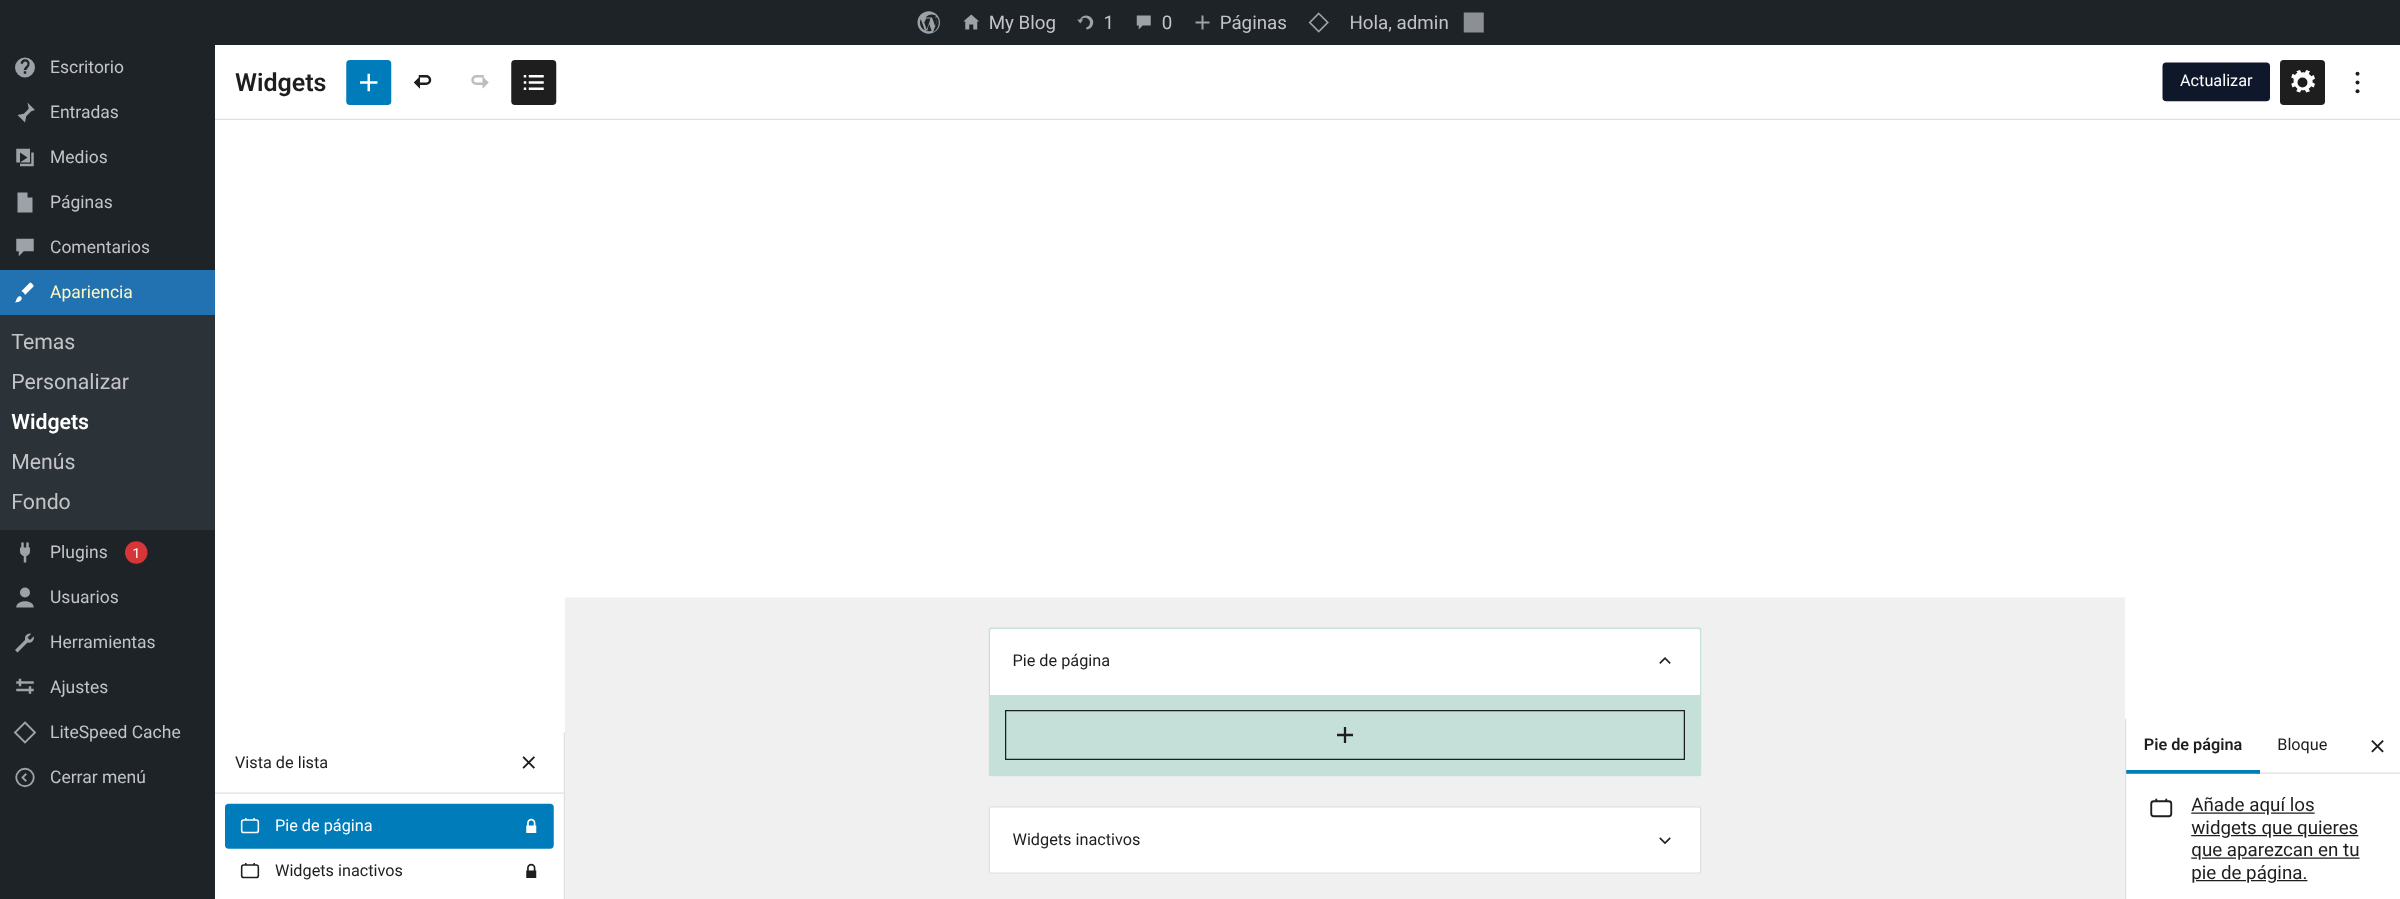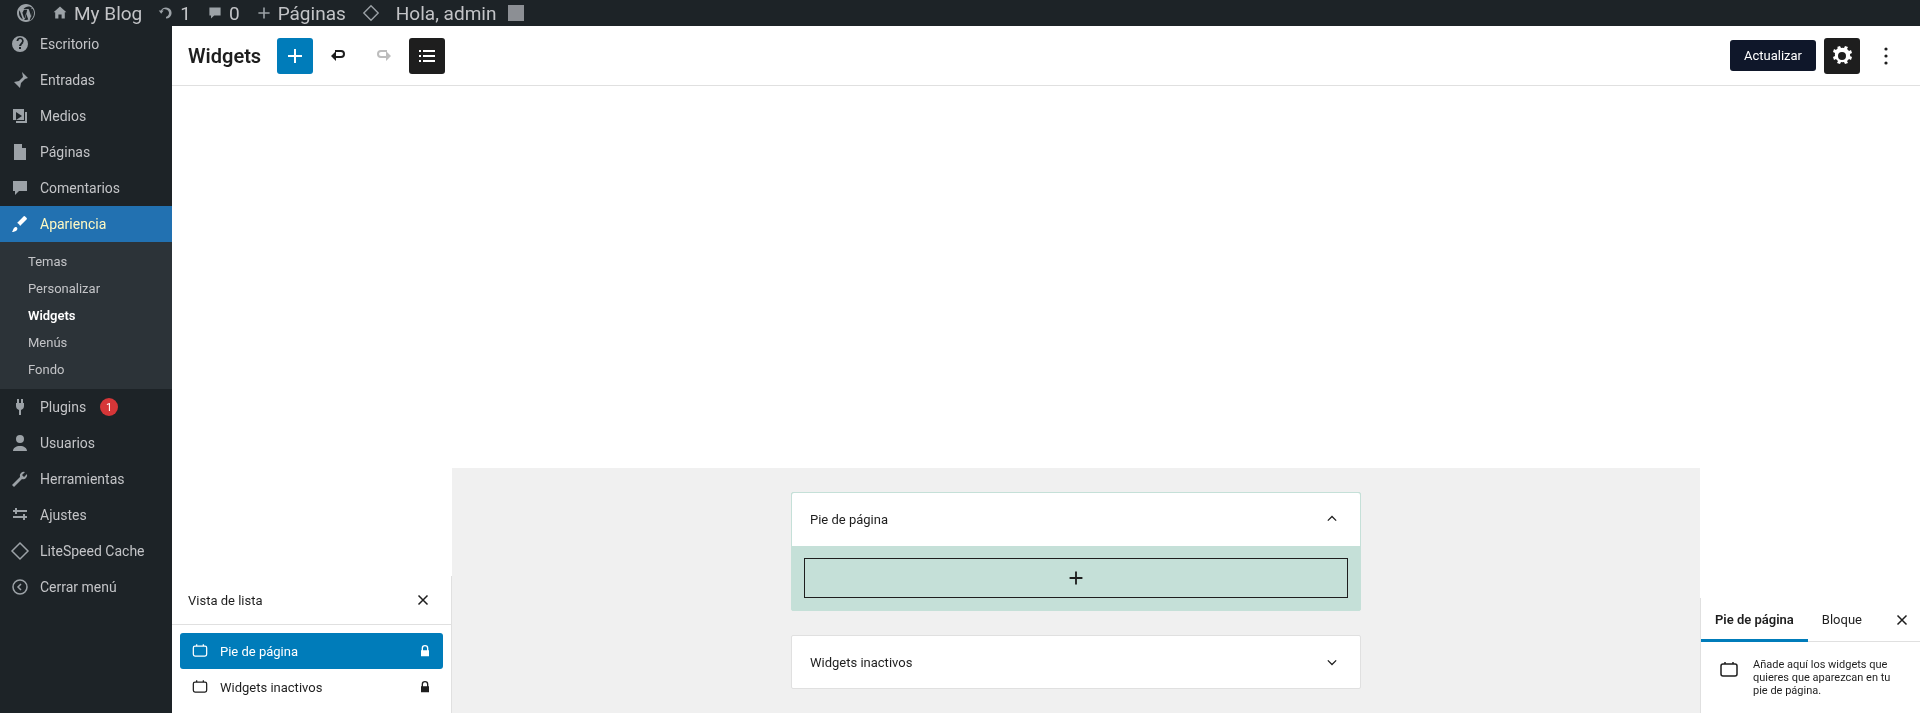--- a/index.html
+++ b/index.html
@@ -1,34 +1,34 @@
 <!DOCTYPE html>
 <html><head>
 <meta charset="utf-8">
 <style>
 * { margin: 0; padding: 0; box-sizing: border-box; font-family: -apple-system, BlinkMacSystemFont, "Segoe UI", Roboto, sans-serif; }
 body { font-size: 13px; color: #1e1e1e; }
 
 
-.adminbar { height: 26px; background: #1d2327; color: #c3c4c7; display: flex; align-items: center; justify-content: flex-start; padding: 0 8px; font-size: 19px; }
+.adminbar { height: 36px; background: #1d2327; color: #c3c4c7; display: flex; align-items: center; justify-content: center; padding: 0 8px; font-size: 15px; }
 .adminbar-left, .adminbar-right { display: flex; align-items: center; gap: 0; }
 .adminbar-item { display: flex; align-items: center; gap: 6px; padding: 0 8px; height: 32px; cursor: pointer; color: #c3c4c7; }
 .adminbar-item svg { fill: #9ca2a7; }
 .adminbar-avatar { width: 16px; height: 16px; background: #8c8f94; margin-left: 6px; }
 
 
 .wrap { display: flex; height: calc(100vh - 32px); }
 .adminmenu { width: 172px; background: #1d2327; color: #c3c4c7; font-size: 14px; overflow-y: auto; flex-shrink: 0; }
 .adminmenu-item { display: flex; align-items: center; gap: 10px; padding: 8px 10px; cursor: pointer; }
 .adminmenu-item svg { fill: #9ca2a7; width: 20px; height: 20px; flex-shrink: 0; }
 .adminmenu-item.current { background: #2271b1; color: #fef9c3; position: relative; }
 .adminmenu-item.current svg { fill: #fff; }
 .adminmenu-item.current::after { content: ""; position: absolute; right: -8px; top: 50%; transform: translateY(-50%); border: 8px solid transparent; border-right-color: #fff; }
 .adminmenu-sub { background: #2c3338; padding: 6px 0; }
-.adminmenu-sub-item { padding: 6px 28px; cursor: pointer; color: #c3c4c7; font-size: 13px; }
+.adminmenu-sub-item { padding: 6px 9px; cursor: pointer; color: #c3c4c7; font-size: 17px; }
 .adminmenu-sub-item.current { color: #fff; font-weight: 600; }
 .plugin-badge { background: #d63638; color: #fff; border-radius: 9px; min-width: 18px; height: 18px; display: inline-flex; align-items: center; justify-content: center; font-size: 11px; margin-left: 4px; padding: 0 5px; }
 
 
 .main { flex: 1; display: flex; flex-direction: column; }
 .editor-header { height: 60px; background: #fff; border-bottom: 1px solid #e0e0e0; display: flex; align-items: center; justify-content: space-between; padding: 0 16px; }
 .editor-header-left { display: flex; align-items: center; gap: 8px; }
 .editor-title { font-size: 20px; font-weight: 600; margin-right: 8px; }
 .hbtn { width: 36px; height: 36px; display: inline-flex; align-items: center; justify-content: center; border-radius: 3px; border: none; background: transparent; cursor: pointer; }
 .hbtn svg { fill: #1e1e1e; }
@@ -62,21 +62,21 @@
 .wa-add-block { height: 40px; border: 1px solid #1e1e1e; background: #c5e0d8; display: flex; align-items: center; justify-content: center; cursor: pointer; }
 .wa-add-block svg { fill: #1e1e1e; }
 
 .settings-panel { width: 220px; background: #fff; border-left: 1px solid #e0e0e0; display: flex; flex-direction: column; }
 .sp-tabs { display: flex; align-items: center; border-bottom: 1px solid #e0e0e0; position: relative; }
 .sp-tab { padding: 14px 14px; font-size: 13px; cursor: pointer; }
 .sp-tab.active { font-weight: 600; position: relative; }
 .sp-tab.active::after { content: ""; position: absolute; left: 0; right: 0; bottom: -1px; height: 3px; background: #007cba; }
 .sp-close { margin-left: auto; width: 36px; display: flex; align-items: center; justify-content: center; cursor: pointer; }
 .sp-body { padding: 16px; }
-.sp-info { display: flex; gap: 12px; font-size: 11px; color: #1e1e1e; }
+.sp-info { display: flex; gap: 12px; font-size: 15px; color: #1e1e1e; text-decoration: underline; }
 .sp-info svg { flex-shrink: 0; fill: #1e1e1e; }
 </style>
 </head>
 <body>
 
 <div class="adminbar">
   <div class="adminbar-left">
     <div class="adminbar-item">
       <svg width="20" height="20" viewBox="0 0 20 20">
           <path d="M10 1C5 1 1 5 1 10s4 9 9 9 9-4 9-9-4-9-9-9zm-7 9c0-1 .2-2 .6-2.8l3.3 9.2C4.4 15.2 3 12.8 3 10zm7 7c-.7 0-1.3-.1-2-.3l2.1-6.1 2.2 5.9c0 .1 0 .1.1.1-.8.3-1.6.4-2.4.4zm1-10.3h1.8l-.2-.7c-.7-.1-1.4-.1-1.4-.1s-.9 0-1.5.1l-.2.7h1.7L8.8 17l-2.4-7.2L8 6.7h1.8l-.2-.7C8.9 5.9 8.2 5.9 8.2 5.9s-.3 0-.7.1C8.8 4.4 10.5 3.5 12.5 3.5c1.5 0 2.8.6 3.8 1.5h-.1c-.6 0-1 .5-1 1 0 .5.3.9.6 1.4.2.4.5 1 .5 1.8 0 .6-.2 1.2-.5 2.1l-.6 2.1-2.2-6.7zm5.6-.9c.9 1.1 1.4 2.6 1.4 4.2 0 3.4-1.8 6.3-4.5 7.8l2.1-6.2c.4-1 .5-1.8.5-2.5 0-1.3-.5-2.3-1.1-3.1.5-.1 1.1-.1 1.6-.2z"></path>

